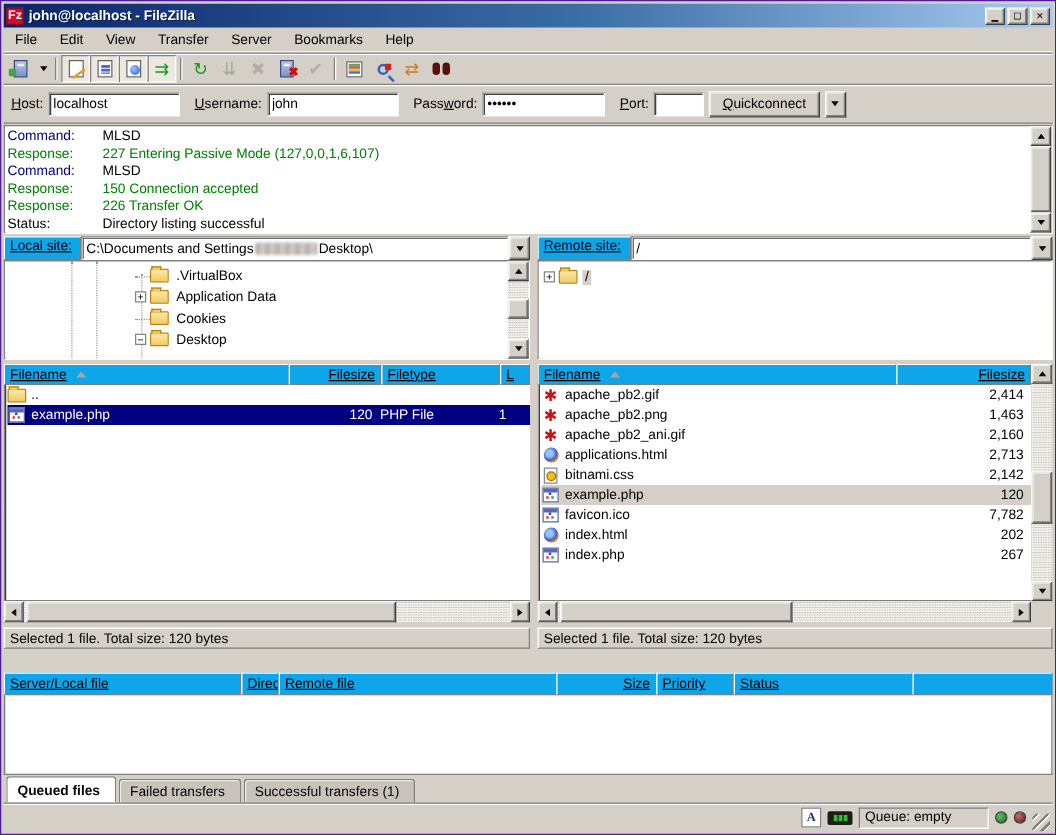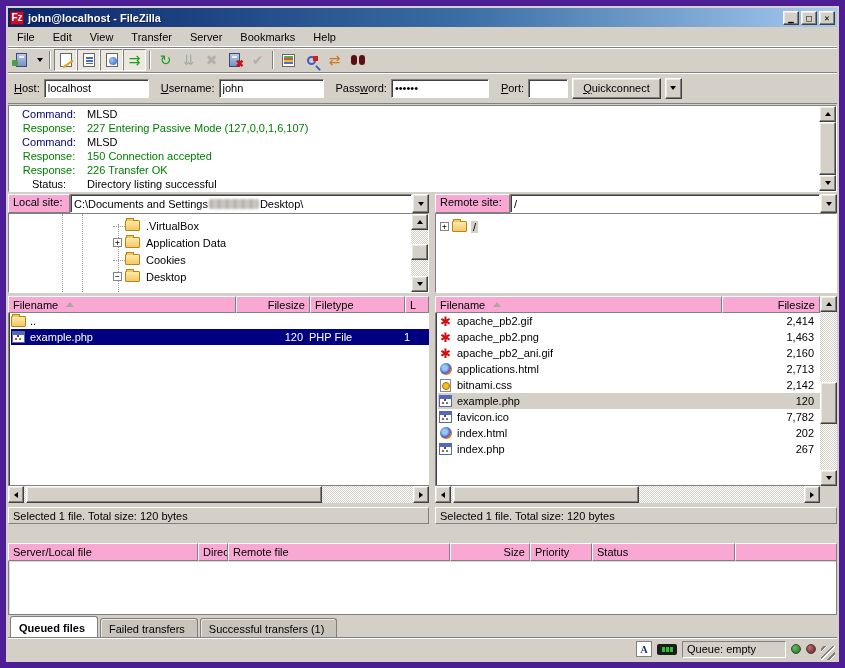--- a/index.html
+++ b/index.html
@@ -6,29 +6,29 @@
   html,body { width:845px; height:668px; }
   body {
     font-family: "Liberation Sans", sans-serif;
     font-size: 11px;
     background:#d4d0c8;
     color:#000;
     overflow:hidden;
   }
   .window {
     width:845px; height:668px;
-    border:6px solid #4c1d95;
+    border:1px solid #4c1d95;
     background:#d4d0c8;
     padding:2px;
     display:flex; flex-direction:column;
   }
   
   .raised { border:1px solid; border-color:#ffffff #404040 #404040 #ffffff; box-shadow: inset -1px -1px 0 #808080, inset 1px 1px 0 #ece9e2; background:#d4d0c8; }
   .sunken { border:1px solid; border-color:#808080 #ffffff #ffffff #808080; box-shadow: inset 1px 1px 0 #404040; background:#fff; }
-  .hdrcell { border:1px solid; border-color:#ffffff #808080 #808080 #ffffff; background:#f9a8d4; padding:1px 4px; overflow:hidden; white-space:nowrap; }
+  .hdrcell { border:1px solid; border-color:#ffffff #808080 #808080 #ffffff; background:#0ea5e9; padding:1px 4px; overflow:hidden; white-space:nowrap;text-decoration:underline; }
 
   
   .titlebar { height:19px; flex:0 0 19px; display:flex; align-items:center;
     background:linear-gradient(to right,#0a246a,#3a6ea5 55%,#a6caf0);
     padding:0 2px; }
   .fz-icon { width:14px; height:14px; background:#c8102e; color:#fff; font-weight:bold; font-size:10px;
     display:flex; align-items:center; justify-content:center; margin-right:4px; border:1px solid #7e0a1e; }
   .title-text { color:#fff; font-weight:bold; flex:1; white-space:nowrap; text-shadow:1px 1px 0 rgba(0,0,0,.4); }
   .winbtns { display:flex; gap:2px; }
   .winbtn { width:16px; height:14px; font-size:9px; display:flex; align-items:center; justify-content:center;
@@ -69,21 +69,21 @@
   .qc-label { white-space:nowrap; margin-left:8px; }
   .qc-label:first-child { margin-left:0; }
   .qc-label u { text-decoration:underline; }
   .qc-input { height:19px; font:11px "Liberation Sans",sans-serif; padding:1px 3px; outline:none;
     border:1px solid #808080; border-right-color:#fff; border-bottom-color:#fff; box-shadow:inset 1px 1px 0 #404040; background:#fff; }
   .qc-btn { height:21px; padding:0 10px; font:11px "Liberation Sans",sans-serif; display:flex; align-items:center; }
   .qc-drop { width:17px; height:21px; display:flex; align-items:center; justify-content:center; }
   .tri-down { width:0; height:0; border-left:3px solid transparent; border-right:3px solid transparent; border-top:4px solid #000; }
   
   .logwrap { height:87px; flex:0 0 87px; display:flex; margin:1px 0 2px 0; }
-  .logpane { flex:1; overflow:hidden; padding:1px 2px; background:#fff;text-align:center; }
+  .logpane { flex:1; overflow:hidden; padding:1px 2px; background:#fff; }
   .log-line { display:flex; line-height:14px; white-space:nowrap; }
   .log-label { width:76px; flex:0 0 76px; }
   .log-line.cmd .log-label { color:#000080; }
   .log-line.cmd .log-text { color:#000; }
   .log-line.resp .log-label,.log-line.resp .log-text { color:#008000; }
   .log-line.stat .log-label,.log-line.stat .log-text { color:#000; }
   
   .vscroll { width:17px; flex:0 0 17px; display:flex; flex-direction:column; background:
      repeating-conic-gradient(#fff 0 25%, #d4d0c8 0 50%) 0 0/2px 2px; }
   .hscroll { height:17px; flex:0 0 17px; display:flex; background:

